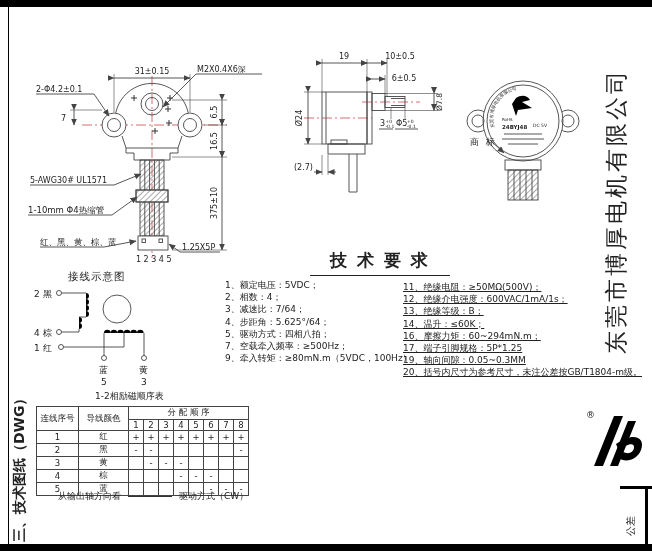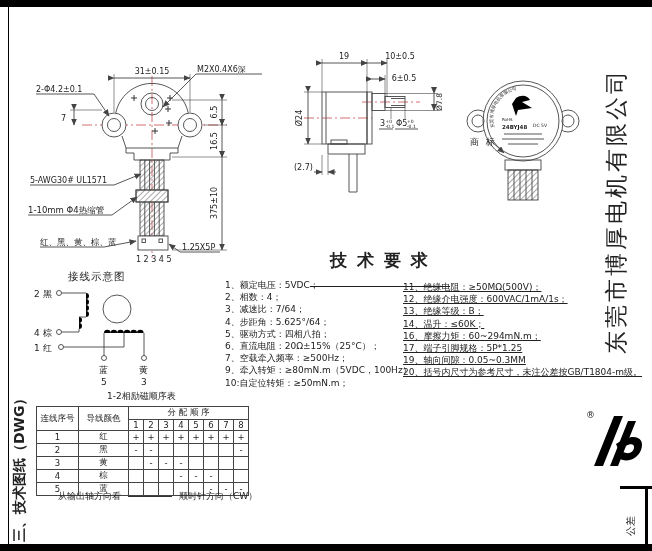--- a/index.html
+++ b/index.html
@@ -13,21 +13,21 @@
   .dimS{font-size:7.5px;}
   .cn{font-size:8.5px;}
   .tol{font-size:4.5px;}
   .lbl9{font-size:9px;}
   line,path.o,rect.o,circle.o,polyline.o{stroke:#444;stroke-width:0.9;fill:none;}
   .thin{stroke-width:0.6;}
   .cl{stroke:#c03030;stroke-width:0.7;stroke-dasharray:10 3 2 3;fill:none;}
   .wfill{fill:#fff;stroke:#444;stroke-width:0.9;}
   .hatch{fill:url(#hx);stroke:#444;stroke-width:0.9;}
   #title-req{font-size:17px;font-weight:bold;letter-spacing:2px;text-align:center;
-             border-bottom:1.5px solid #222;padding-bottom:14px;}
+             border-bottom:1.5px solid #222;padding-bottom:3px;}
   .req{font-size:9px;line-height:12.2px;white-space:nowrap;}
   table.exc{border-collapse:collapse;table-layout:fixed;}
   table.exc td{border:1px solid #444;font-size:8.5px;text-align:center;padding:0;height:10px;
                overflow:hidden;white-space:nowrap;}
   .tfoot{display:flex;align-items:center;font-size:9px;white-space:nowrap;}
   .tfoot .ln{width:44px;border-top:1px solid #333;margin:0 7px;height:0;}
 </style>
 </head>
 <body>
 
@@ -251,24 +251,22 @@
     <line x1="32" y1="82" x2="46" y2="95" marker-end="url(#ah)"></line>
   </svg>
 
   <div class="abs" id="title-req" style="left:310px;top:249px;width:140px;">技 术 要 求</div>
   <div class="abs req" style="left:225px;top:279px;width:180px;">
     <div>1、额定电压：5VDC；</div>
     <div>2、相数：4；</div>
     <div>3、减速比：7/64；</div>
     <div>4、步距角：5.625°/64；</div>
     <div>5、驱动方式：四相八拍；</div>
-    <div>6、直流电阻：20Ω±15%（25°C）；</div>
     <div>7、空载牵入频率：≥500Hz；</div>
     <div>9、牵入转矩：≥80mN.m（5VDC，100Hz）</div>
-    <div>10:自定位转矩：≥50mN.m；</div>
   </div>
   <div class="abs req" style="left:403px;top:281px;width:246px;text-decoration:underline;">
     <div>11、绝缘电阻：≥50MΩ(500V)；</div>
     <div>12、绝缘介电强度：600VAC/1mA/1s；</div>
     <div>13、绝缘等级：B；</div>
     <div>14、温升：≤60K；</div>
     <div>16、摩擦力矩：60~294mN.m；</div>
     <div>17、端子引脚规格：5P*1.25</div>
     <div>19、轴向间隙：0.05~0.3MM</div>
     <div>20、括号内尺寸为参考尺寸，未注公差按GB/T1804-m级。</div>
@@ -304,21 +302,21 @@
       <line x1="116" y1="71" x2="116" y2="93.5"></line>
     </g>
     <circle class="o" cx="89" cy="47" r="14"></circle>
 
     <text x="71" y="111" class="lbl9">蓝</text>
     <text x="73" y="123" class="lbl9">5</text>
     <text x="111" y="111" class="lbl9">黄</text>
     <text x="113" y="123" class="lbl9">3</text>
   </svg>
 
-  <div class="abs" style="left:95px;top:390px;font-size:9px;margin-left:12px;">1-2相励磁顺序表</div>
+  <div class="abs" style="left:95px;top:390px;font-size:9px;">1-2相励磁顺序表</div>
   <table class="exc abs" style="left:36px;top:406px;width:212px;">
     <colgroup>
         <col style="width:42px">
         <col style="width:50px">
       <col span="8" style="width:15px">
       </colgroup>
     <tbody>
         <tr>
       <td rowspan="2">连线序号</td>
       <td rowspan="2">导线颜色</td>
@@ -392,21 +390,21 @@
       <td></td>
       <td>-</td>
       <td>-</td>
       <td>-</td>
     </tr>
   </tbody>
     </table>
   <div class="abs tfoot" style="left:58px;top:490px;">
     <span>从输出轴方向看</span>
     <span class="ln"></span>
-    <span>顺时针方向（CW）</span>
+    <span>驱动方式（CW）</span>
   </div>
 
   <svg class="abs" style="left:580px;top:400px;" width="72" height="80" viewBox="0 0 72 80">
     <text x="6" y="18" font-size="9">®</text>
     <path d="M14,66 L34,16 L43,16 L23,66 Z" fill="#000"></path>
     <path d="M30,66 L48,21 L56,21 L38,66 Z" fill="#000"></path>
     <path d="M36,44 C52,32 66,36 61,50 C57,60 46,63 38,58 L41,51 C48,55 53,53 54,48 C55,42 47,43 39,51 Z" fill="#000"></path>
   </svg>
   <div class="bar" style="left:620px;top:486px;width:32px;height:3px;"></div>
   <div class="bar" style="left:645px;top:486px;width:3px;height:58px;"></div>

